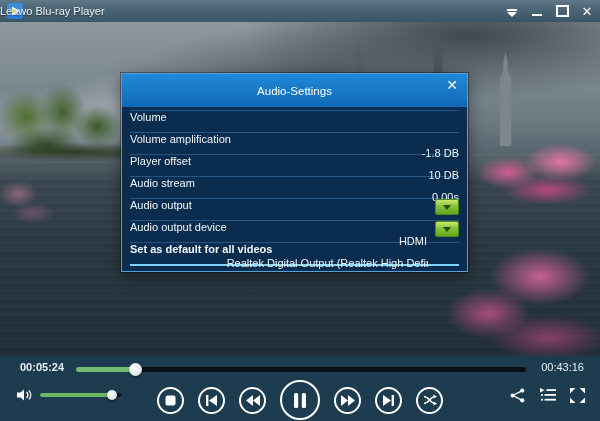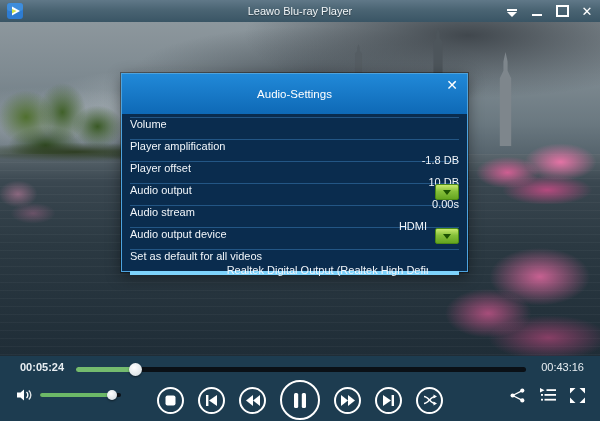--- a/index.html
+++ b/index.html
@@ -11,21 +11,21 @@
 
   
   .titlebar{
     position:absolute;top:0;left:0;right:0;height:22px;
     background:linear-gradient(180deg,#607888 0%,#4a6473 45%,#3a5565 100%);
     border-bottom:1px solid #24333d;
     display:flex;align-items:center;
   }
   .app-logo{position:absolute;left:7px;top:3px;width:16px;height:16px;}
   .title-text{
-    position:absolute;left:0;right:0;text-align:center;
+    position:absolute;left:0;right:0;text-align:left;
     font-size:11px;color:#f0f5f8;text-shadow:0 1px 1px rgba(0,0,0,.4);
     line-height:22px;
   }
   .tb-buttons{position:absolute;right:4px;top:0;height:22px;display:flex;align-items:center;gap:7px;}
   .tb-btn{width:18px;height:18px;display:flex;align-items:center;justify-content:center;cursor:pointer;}
   .menu-glyph{width:0;height:0;border-left:5px solid transparent;border-right:5px solid transparent;border-top:5px solid #fff;position:relative;}
   .menu-glyph::before{content:"";position:absolute;left:-5px;top:-8px;width:10px;height:2px;background:#fff;}
   .min-glyph{width:10px;height:2px;background:#fff;margin-top:8px;}
   .max-glyph{width:9px;height:8px;border:2px solid #fff;}
   .x-glyph{font-size:13px;color:#fff;font-weight:bold;line-height:1;}
@@ -86,21 +86,21 @@
 
   
   .dialog{
     position:absolute;left:121px;top:73px;width:347px;height:199px;
     background:#0a2c4e;border:1px solid #4fa;
     border:1px solid #4da3de;
     box-shadow:0 0 0 1px rgba(0,0,0,.35), 0 4px 14px rgba(0,0,0,.45);
     box-sizing:border-box;
   }
   .dialog-header{
-    height:40px;background:linear-gradient(180deg,#2189d8 0%,#0e69b6 100%);
+    height:33px;background:linear-gradient(180deg,#2189d8 0%,#0e69b6 100%);
     display:flex;align-items:center;justify-content:center;position:relative;
   }
   .dialog-title{font-size:11.5px;color:#fff;}
   .dialog-close{
     position:absolute;right:6px;top:0;height:22px;width:18px;
     display:flex;align-items:center;justify-content:center;
     color:#fff;font-size:14px;font-weight:bold;cursor:pointer;
   }
   .dialog-rows{margin:3px 8px 0 8px;border-top:1px solid #235685;}
   .drow{
@@ -208,46 +208,46 @@
     <div class="dialog-header">
       <span class="dialog-title">Audio-Settings</span>
       <span class="dialog-close">✕</span>
     </div>
     <div class="dialog-rows">
       <div class="drow">
         <span class="label">Volume</span>
         <span class="value">-1.8 DB</span>
       </div>
       <div class="drow">
-        <span class="label">Player amplification</span>
+        <span class="label">Volume amplification</span>
         <span class="value">10 DB</span>
       </div>
       <div class="drow">
         <span class="label">Player offset</span>
         <span class="value">0.00s</span>
+      </div>
+      <div class="drow">
+        <span class="label">Audio stream</span>
+        <span class="value"></span>
       </div>
       <div class="drow">
         <span class="label">Audio output</span>
         <span class="value" style="margin-right:8px;">HDMI</span>
         <span class="dd" style="margin-left:0;">
             <span class="dd-arrow"></span>
           </span>
       </div>
       <div class="drow">
-        <span class="label">Audio stream</span>
-        <span class="value"></span>
-      </div>
-      <div class="drow">
         <span class="label">Audio output device</span>
         <span class="value trunc">Realtek Digital Output (Realtek High Definition</span>
         <span class="dd">
             <span class="dd-arrow"></span>
           </span>
       </div>
-      <div class="drow" style="border-bottom:4px solid #7dd3fc;">
+      <div class="drow" style="border-bottom:2px solid #7dd3fc;font-weight:bold;">
         <span class="label">Set as default for all videos</span>
         <span class="value"></span>
       </div>
     </div>
   </div>
 
   <div class="controls">
     <span class="time elapsed">00:05:24</span>
     <div class="progress">
       <div class="progress-fill" style="width: 13.3%;">

